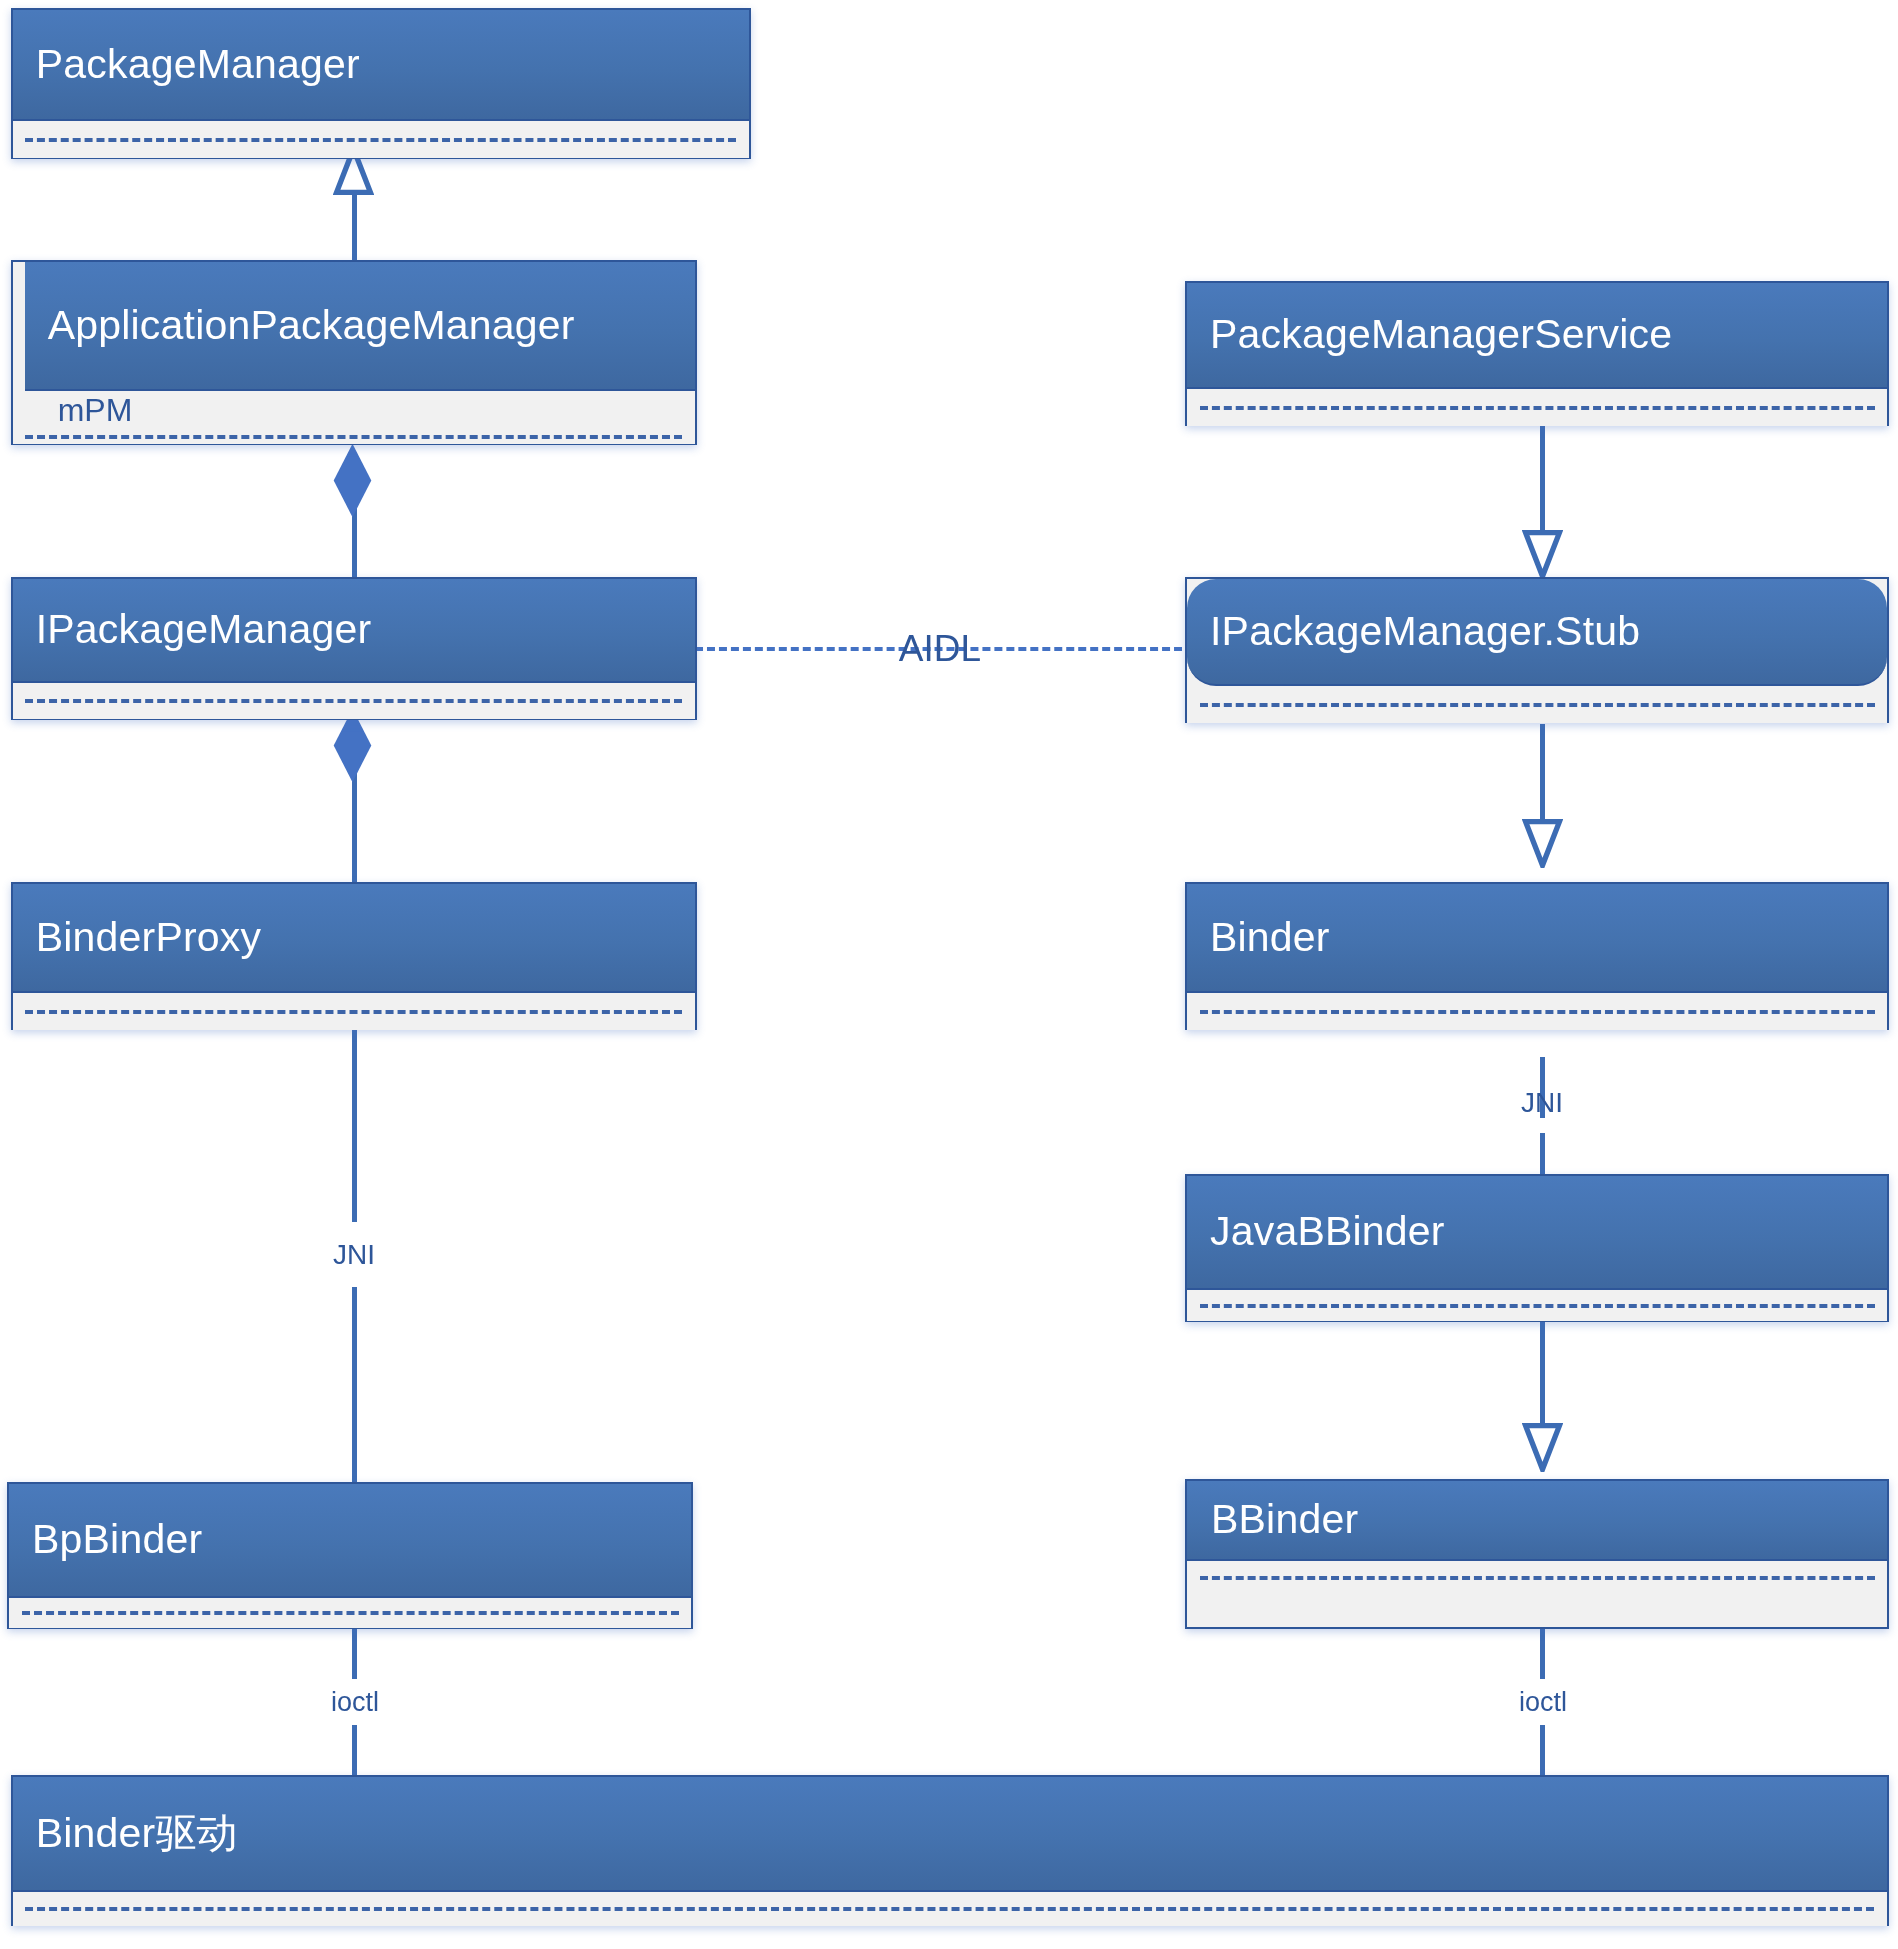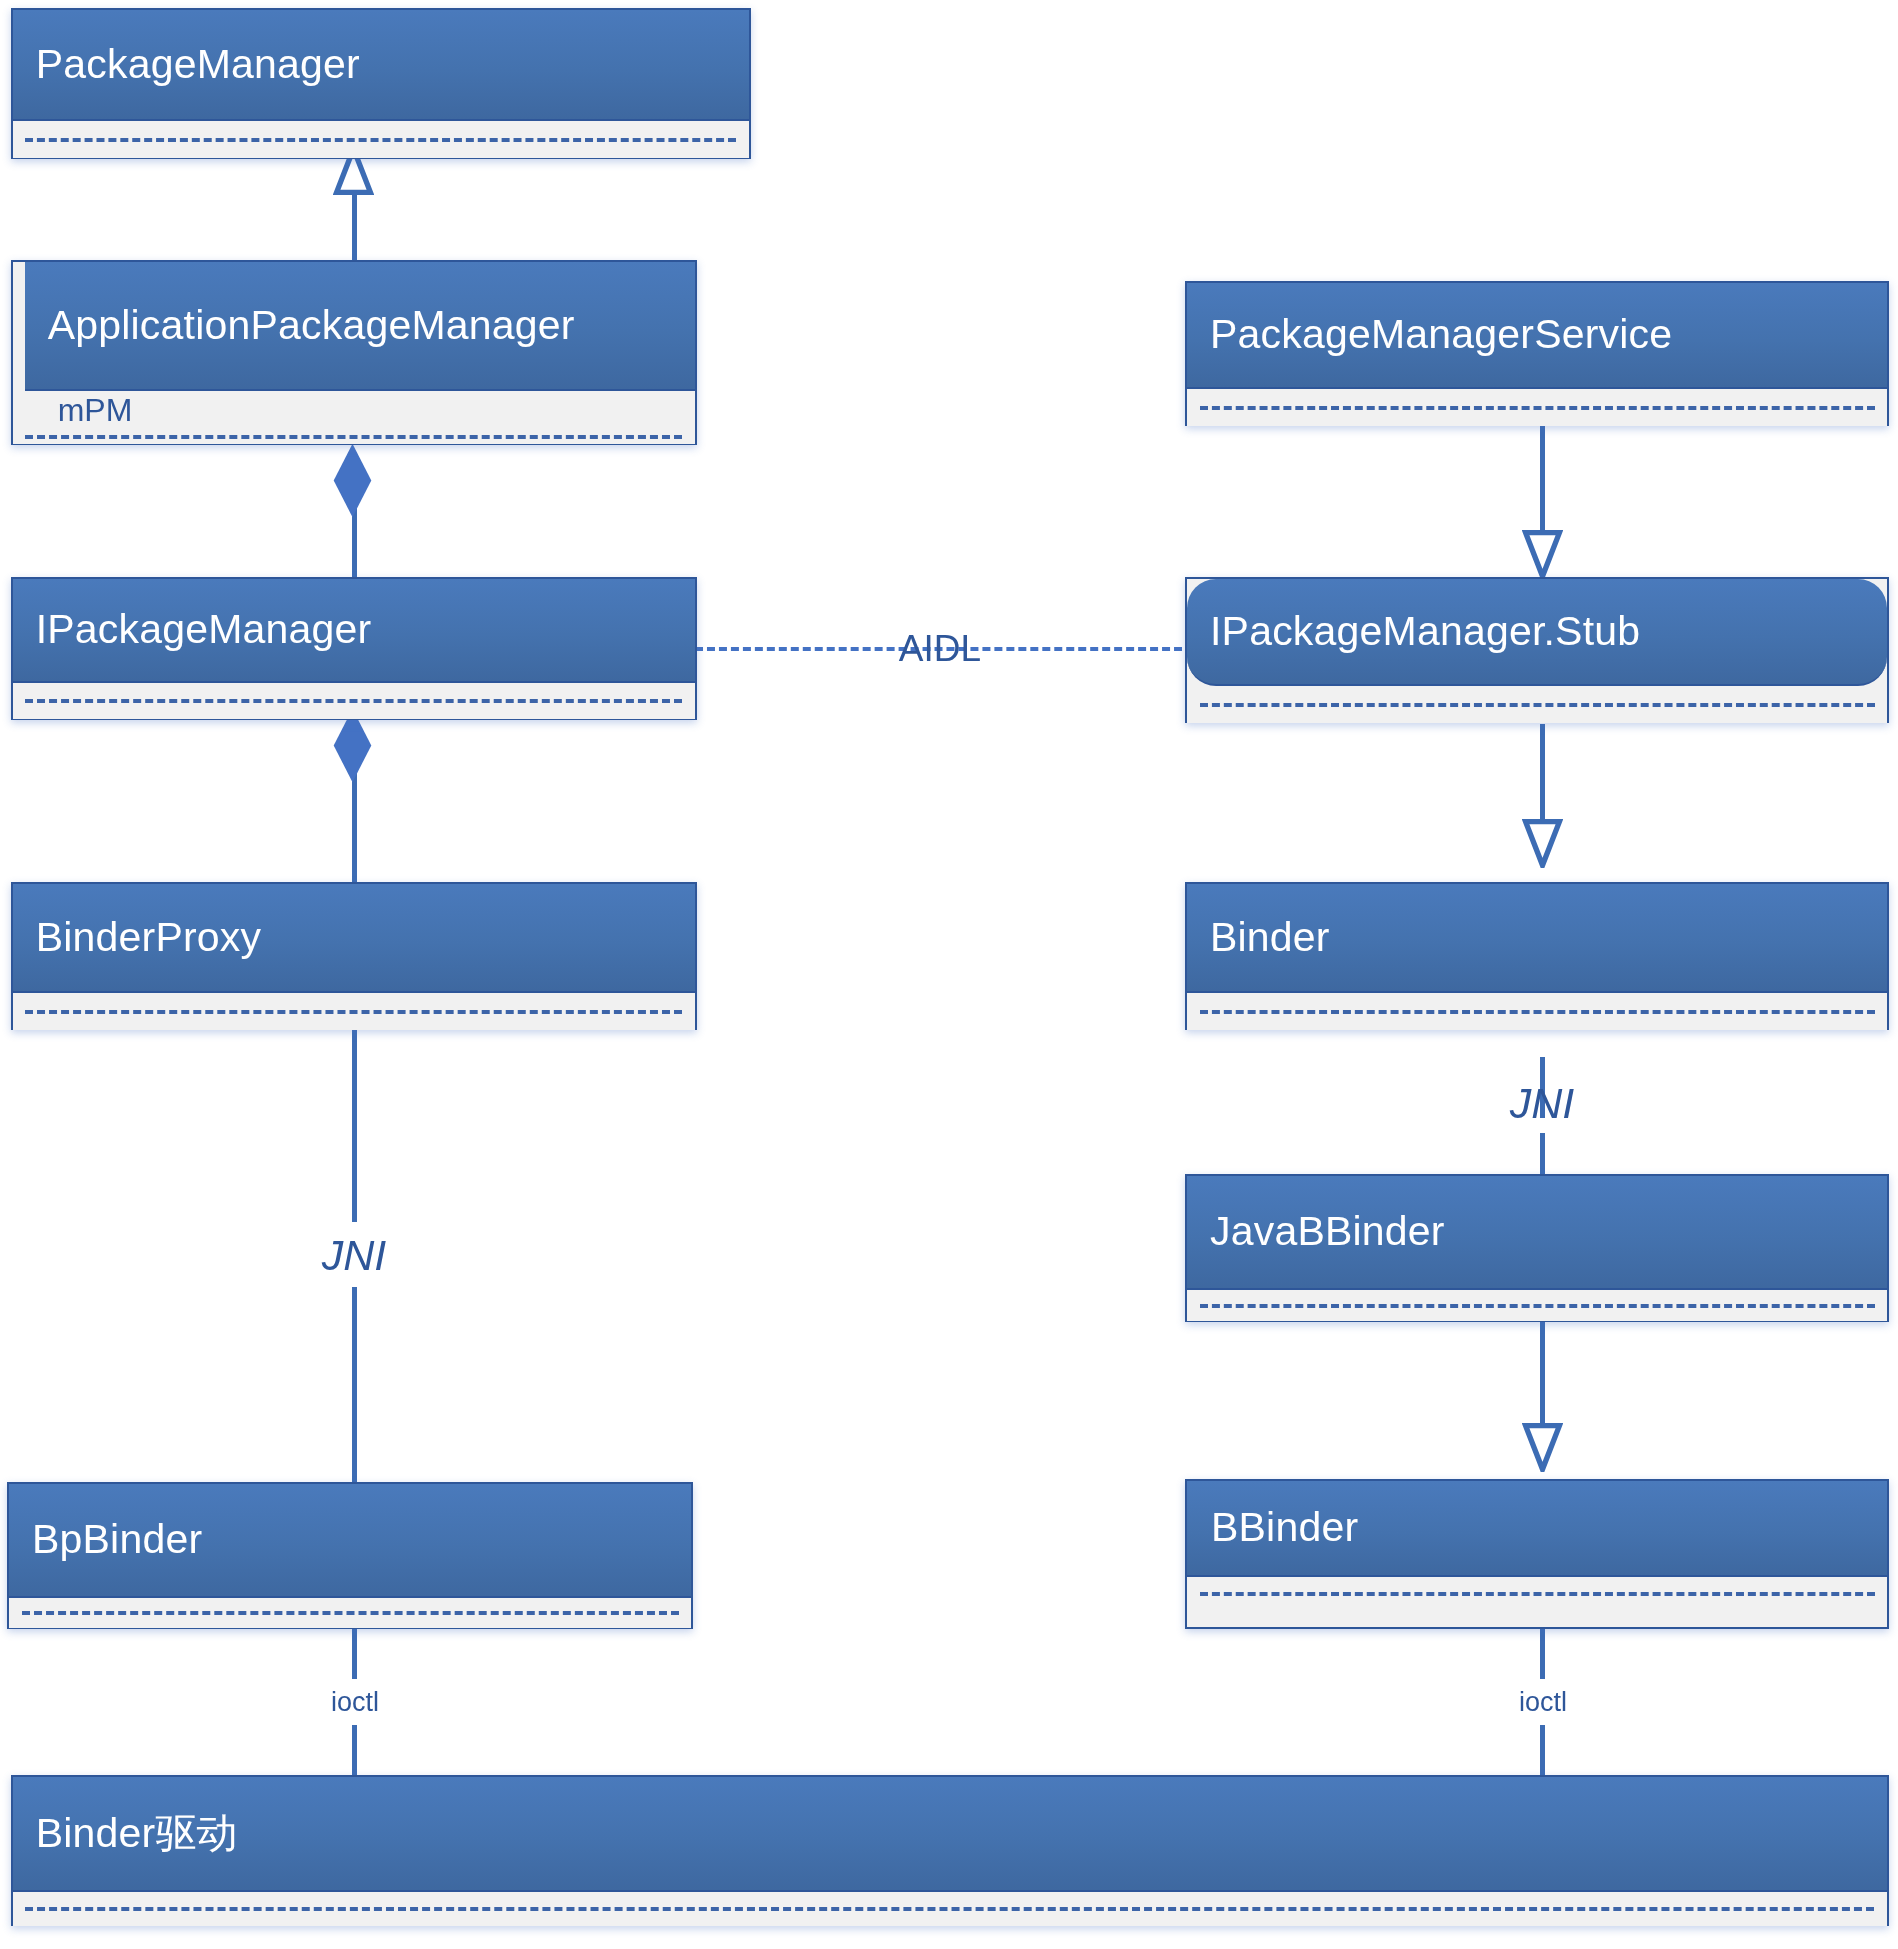--- a/index.html
+++ b/index.html
@@ -75,21 +75,21 @@
   }
   .edge-label{
     position:absolute;
     color:#2E5699;
     background:transparent;
     z-index:5;
     white-space:nowrap;
     transform:translate(-50%,-50%);
     text-align:center;
   }
-  .edge-label.lg{font-size:43px;font-style:italic;}
+  .edge-label.lg{font-size:28px;}
   .edge-label.sm{font-size:27px;}
   .edge-label.aidl{font-size:37px;}
 
   
   .arrow{position:absolute;z-index:4;}
   
   .diamond{position:absolute;z-index:4;}
 </style>
 </head>
 <body>
@@ -215,21 +215,21 @@
   </div>
 
   <div class="node" style="left:1185px; top:1174px; width:704px; height:148px;">
     <div class="title" style="height:114px;">JavaBBinder</div>
     <div class="footer" style="height:31px;">
       <div class="sep" style="width:100%;"></div>
     </div>
   </div>
 
   <div class="node" style="left:1185px; top:1479px; width:704px; height:150px;">
-    <div class="title" style="height:96px;padding-left:24px;">BBinder</div>
+    <div class="title" style="height:80px;padding-left:24px;">BBinder</div>
     <div class="footer" style="height:33px;">
       <div class="sep" style="width:100%;"></div>
     </div>
   </div>
 
   <div class="node" style="left:10.7px; top:1775px; width:1878px; height:151px;">
     <div class="title" style="height:115px;">Binder驱动</div>
     <div class="footer" style="height:34px;">
       <div class="sep" style="width:100%;"></div>
     </div>

